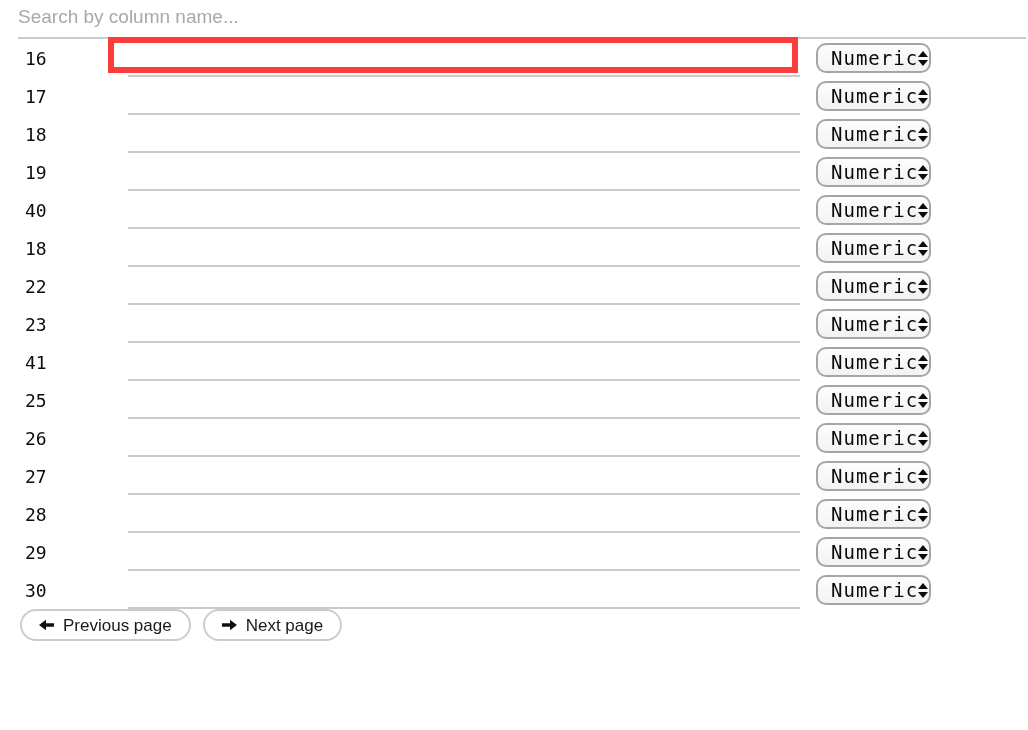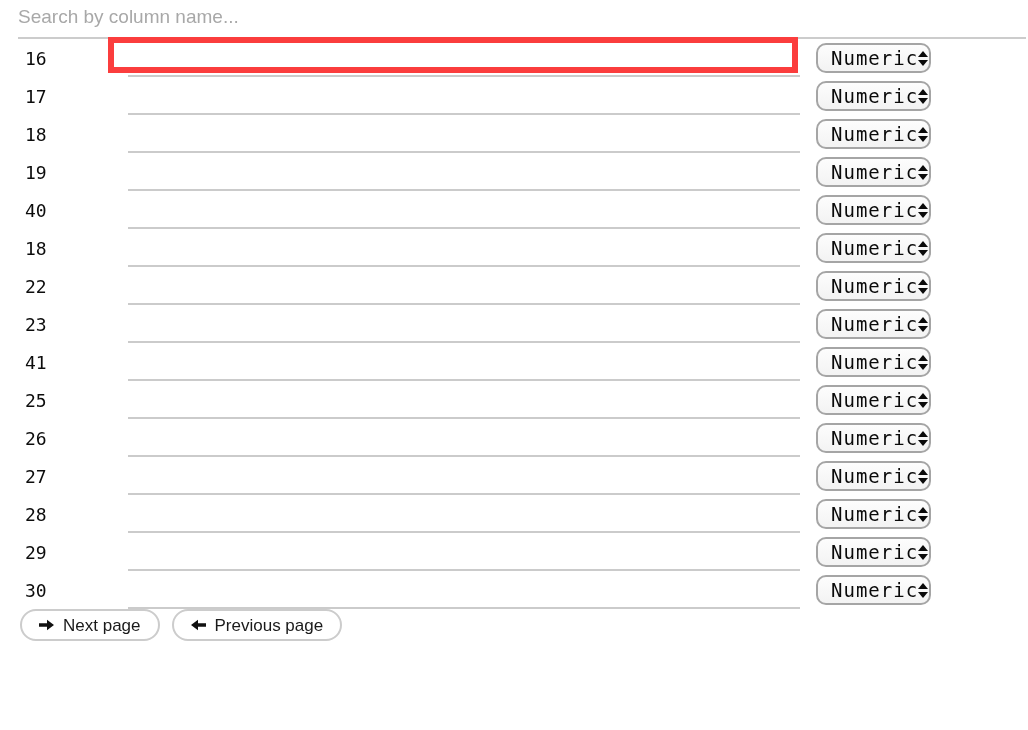--- a/index.html
+++ b/index.html
@@ -351,30 +351,30 @@
       <span class="sel-arrows">
         <span class="tri-up"></span>
             <span class="tri-down"></span>
       </span>
     </div>
   </div>
     </div>
 
   <div class="pagination">
     <button class="page-btn">
+      <span class="arrow-icon left">
+        <svg width="15" height="14" viewBox="0 0 15 14">
+            <path d="M0 5.3h8V1.7L15 7 8 12.3V8.7H0z" fill="#111"></path>
+          </svg>
+      </span>
+      <span>Previous page</span>
+    </button>
+    <button class="page-btn">
       <span class="arrow-icon">
         <svg width="15" height="14" viewBox="0 0 15 14">
             <path d="M0 5.3h8V1.7L15 7 8 12.3V8.7H0z" fill="#111"></path>
           </svg>
       </span>
       <span>Next page</span>
     </button>
-    <button class="page-btn">
-      <span class="arrow-icon left">
-        <svg width="15" height="14" viewBox="0 0 15 14">
-            <path d="M0 5.3h8V1.7L15 7 8 12.3V8.7H0z" fill="#111"></path>
-          </svg>
-      </span>
-      <span>Previous page</span>
-    </button>
   </div>
 
 </div>
 
 </body></html>

